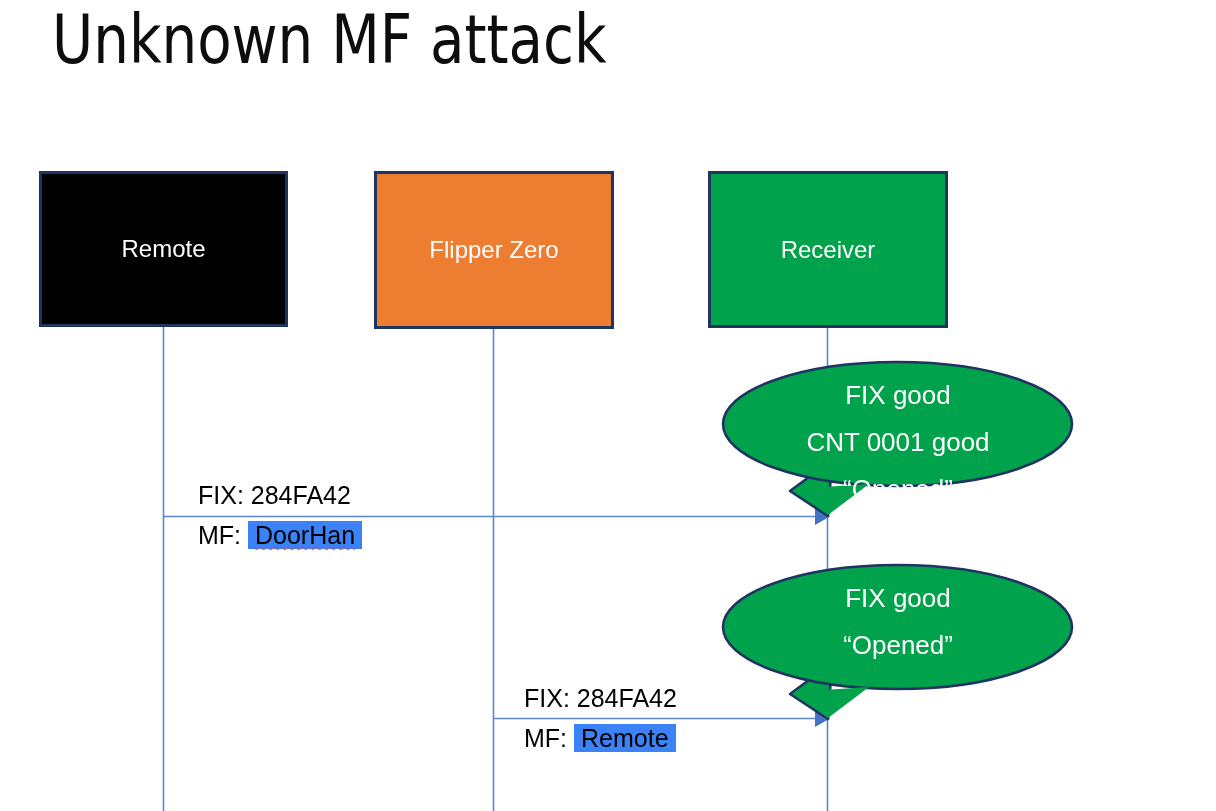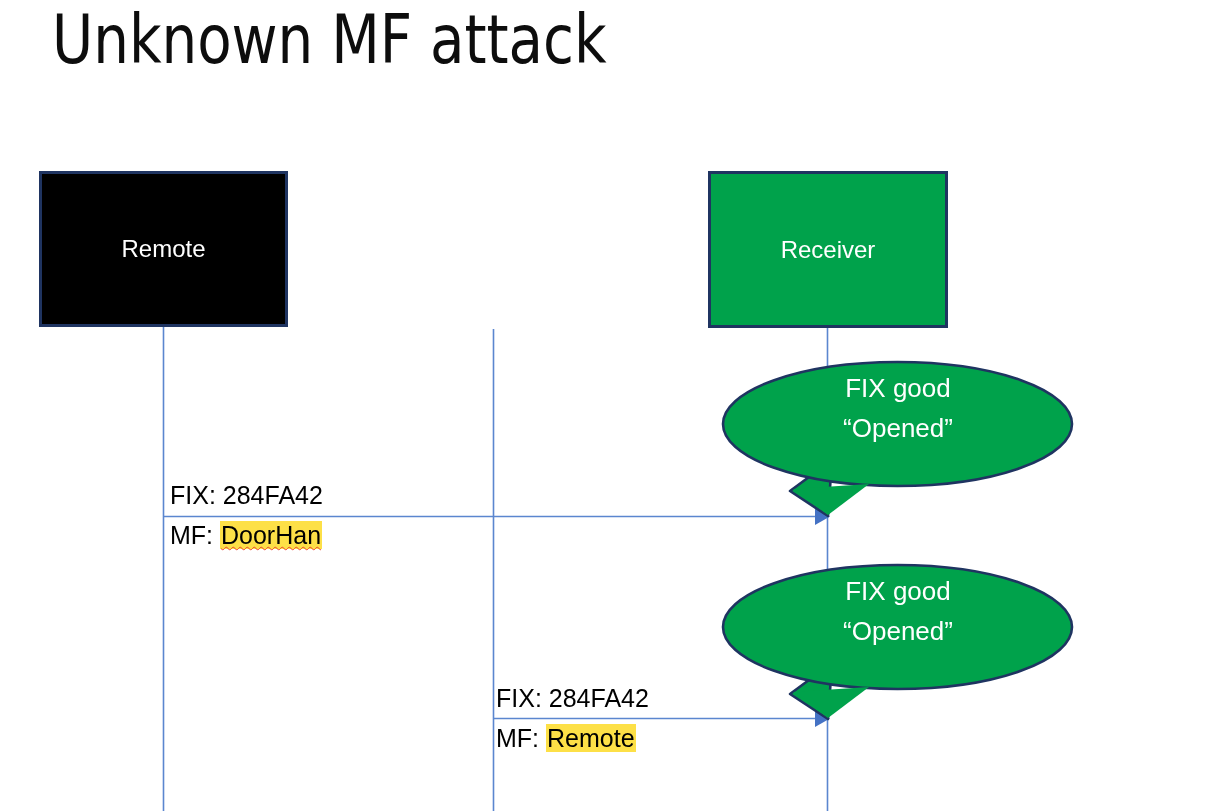--- a/index.html
+++ b/index.html
@@ -62,29 +62,30 @@
   #actor-receiver { left: 708px; top: 171px; width: 240px; height: 157px; background: #00A24B; }
 
   
   .msg-block {
     position: absolute;
     font-size: 25px;
     line-height: 40px;
     color: #000000;
     white-space: nowrap;
     font-family: "Liberation Sans", sans-serif;
+    margin-left: 28px;
   }
   #msg-remote { left: 170px; top: 475px; }
   #msg-flipper { left: 496px; top: 678px; }
 
   .msg-line { display: block; height: 40px; }
 
   .hl {
-    background: #fde047;
-    padding: 0 1px;
+    background: #3b82f6;
+    padding: 0 7px;
   }
   .squiggle {
     text-decoration: underline;
     text-decoration-style: wavy;
     text-decoration-color: #E8422B;
     text-decoration-thickness: 1px;
     text-underline-offset: 2px;
   }
 
   
@@ -92,21 +93,21 @@
     position: absolute;
     color: #ffffff;
     font-size: 26px;
     line-height: 40px;
     text-align: center;
     font-family: "Liberation Sans", sans-serif;
     width: 350px;
   }
   #callout-1-text { left: 723px; top: 368px; }
   #callout-2-text { left: 723px; top: 571px; }
-  .callout-line { display: block; }
+  .callout-line { display: block; margin-top: 7px; }
 </style>
 </head>
 <body>
 
 <div id="slide">
 
   <div id="slide-title">Unknown MF attack</div>
 
   <svg id="diagram-svg" viewBox="0 0 1216 811" xmlns="http://www.w3.org/2000/svg">
 
@@ -129,36 +130,40 @@
     <g>
       <path d="M 790 694 L 828 719 L 832 663 Z" fill="#00A24B" stroke="#1F3461" stroke-width="2.6" stroke-linejoin="round"></path>
       <ellipse cx="897.5" cy="627" rx="174.5" ry="62" fill="#00A24B" stroke="#1F3461" stroke-width="2.6"></ellipse>
       <path d="M 793 692 L 828 718 L 869 687 Z" fill="#00A24B" stroke="none"></path>
     </g>
   </svg>
 
   <div class="actor-box" id="actor-remote">
     <span>Remote</span>
   </div>
+  <div class="actor-box" id="actor-flipper">
+    <span>Flipper Zero</span>
+  </div>
   <div class="actor-box" id="actor-receiver">
     <span>Receiver</span>
   </div>
 
   <div class="msg-block" id="msg-remote">
     <span class="msg-line"><span>FIX: </span><span>284FA42</span></span>
     <span class="msg-line"><span>MF: </span><span class="hl squiggle">DoorHan</span></span>
   </div>
 
   <div class="msg-block" id="msg-flipper">
     <span class="msg-line"><span>FIX: </span><span>284FA42</span></span>
     <span class="msg-line"><span>MF: </span><span class="hl">Remote</span></span>
   </div>
 
   <div class="callout-text" id="callout-1-text">
     <span class="callout-line">FIX good</span>
+    <span class="callout-line">CNT 0001 good</span>
     <span class="callout-line">“Opened”</span>
   </div>
 
   <div class="callout-text" id="callout-2-text">
     <span class="callout-line">FIX good</span>
     <span class="callout-line">“Opened”</span>
   </div>
 
 </div>
 

